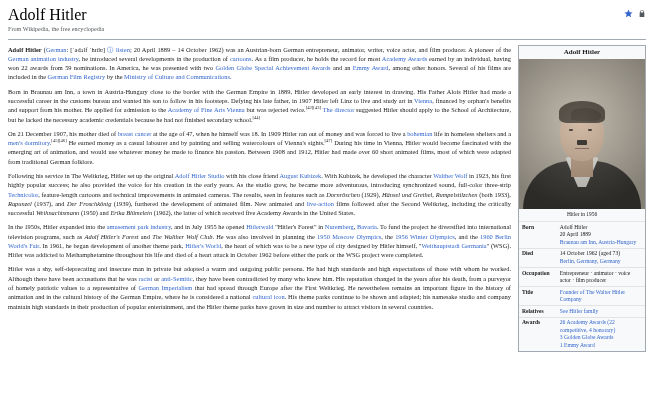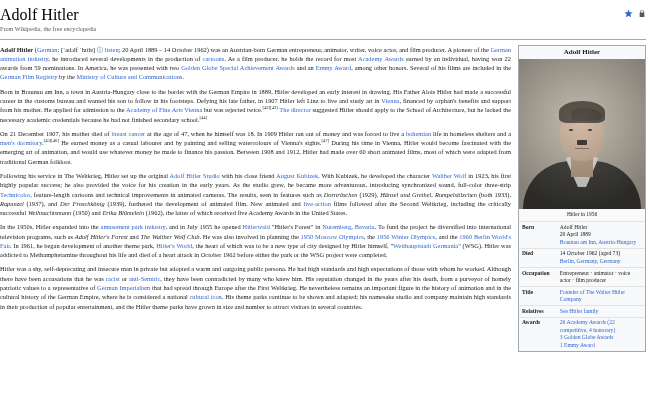--- a/index.html
+++ b/index.html
@@ -8,21 +8,21 @@
     width: 654px;
     height: 401px;
     overflow: hidden;
     background: #ffffff;
     font-family: "Liberation Serif", serif;
     font-size: 6.4px;
     line-height: 1.45;
     color: #202122;
   }
   a, .lnk { color: #3366cc; text-decoration: none; }
-  .page { position: relative; padding: 6px 8px 0 0; }
+  .page { position: relative; padding: 6px 8px 0 8px; }
 
   
   .title-row {
     display:flex; align-items:flex-start; justify-content:space-between;
   }
   h1.page-title {
     font-family: "Liberation Serif", serif;
     font-size: 16px;
     font-weight: normal;
     margin: 0 0 1px 0;

